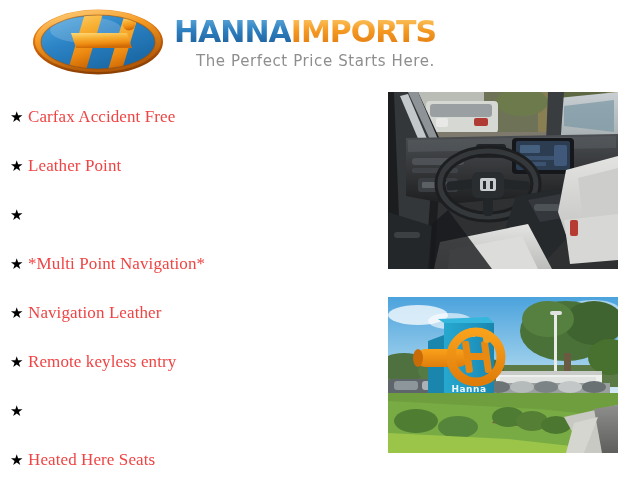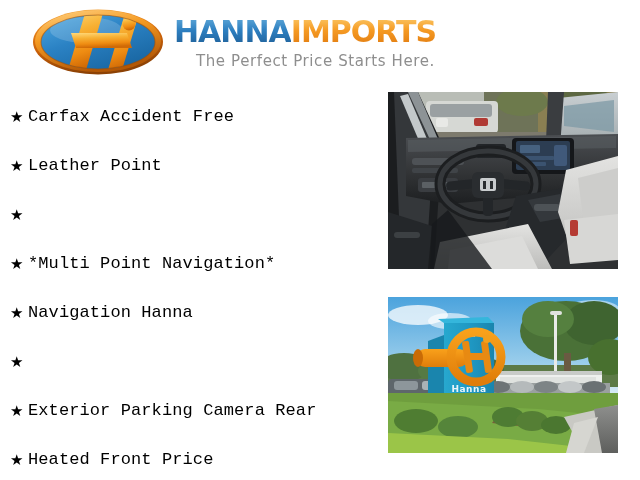--- a/index.html
+++ b/index.html
@@ -115,23 +115,23 @@
   .star-icon {
     flex: none;
     width: 18px;
     font-size: 15px;
     line-height: 1;
     color: #000000;
     text-align: left;
   }
 
   .feature-label {
-    font-family: Liberation Mono, monospace;
+    font-family: Liberation Serif, serif;
     font-size: 17px;
-    color: #000000;
+    color: #ef4444;
     white-space: nowrap;
     letter-spacing: 0.1px;
   }
 
   
   .photo {
     position: absolute;
     overflow: hidden;
     background: #cfcfcf;
   }
@@ -230,32 +230,32 @@
     </li>
     <li class="feature-item">
       <span class="star-icon">★</span>
     </li>
     <li class="feature-item">
       <span class="star-icon">★</span>
       <span class="feature-label">*Multi Point Navigation*</span>
     </li>
     <li class="feature-item">
       <span class="star-icon">★</span>
-      <span class="feature-label">Navigation Hanna</span>
-    </li>
-    <li class="feature-item">
-      <span class="star-icon">★</span>
-    </li>
-    <li class="feature-item">
-      <span class="star-icon">★</span>
-      <span class="feature-label">Exterior Parking Camera Rear</span>
-    </li>
-    <li class="feature-item">
-      <span class="star-icon">★</span>
-      <span class="feature-label">Heated Front Price</span>
+      <span class="feature-label">Navigation Leather</span>
+    </li>
+    <li class="feature-item">
+      <span class="star-icon">★</span>
+      <span class="feature-label">Remote keyless entry</span>
+    </li>
+    <li class="feature-item">
+      <span class="star-icon">★</span>
+    </li>
+    <li class="feature-item">
+      <span class="star-icon">★</span>
+      <span class="feature-label">Heated Here Seats</span>
     </li>
   </ul>
 
   <div class="photo photo-interior">
     <svg viewBox="0 0 230 177" xmlns="http://www.w3.org/2000/svg" preserveAspectRatio="none">
       <defs>
         <linearGradient id="dashGrad" x1="0" y1="0" x2="0" y2="1">
           <stop offset="0%" stop-color="#4b4e52"></stop>
           <stop offset="60%" stop-color="#303234"></stop>
           <stop offset="100%" stop-color="#1d1f21"></stop>

